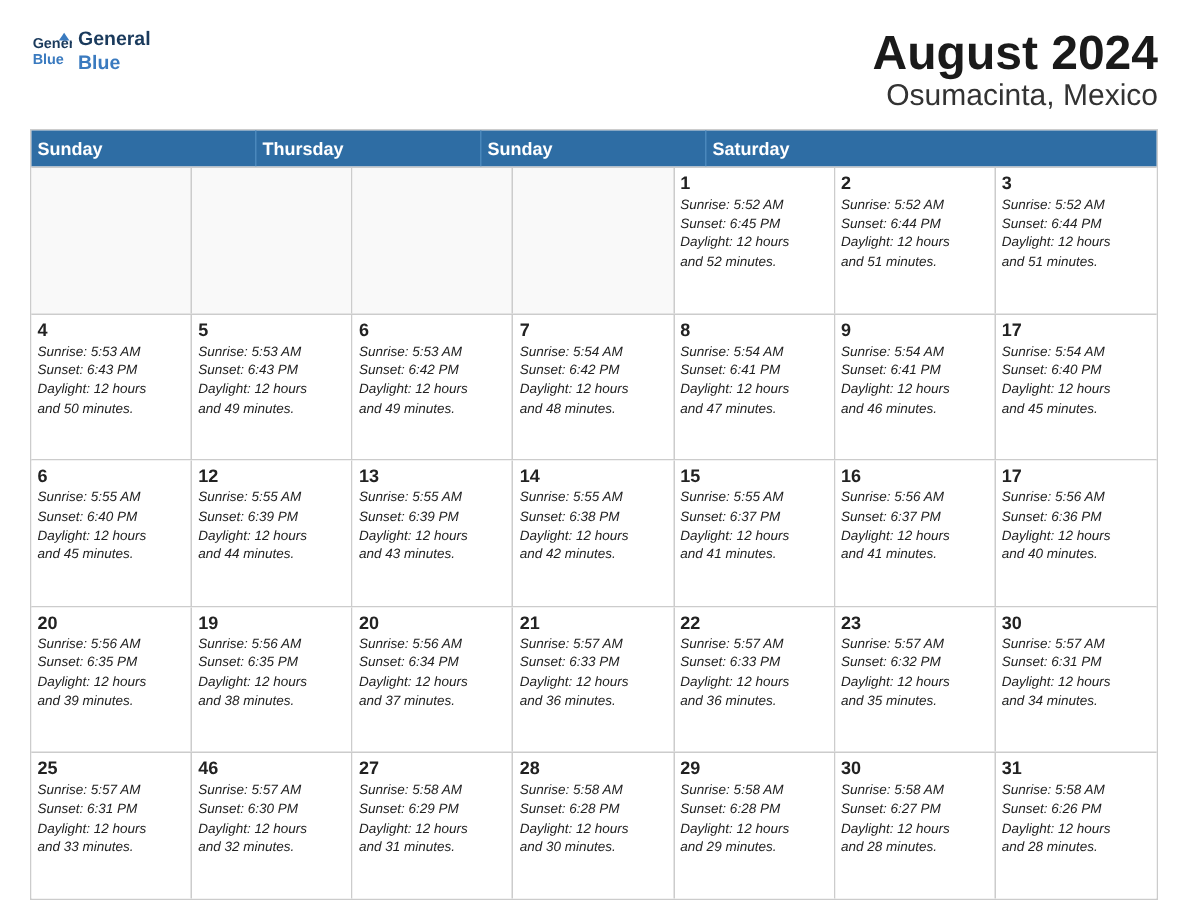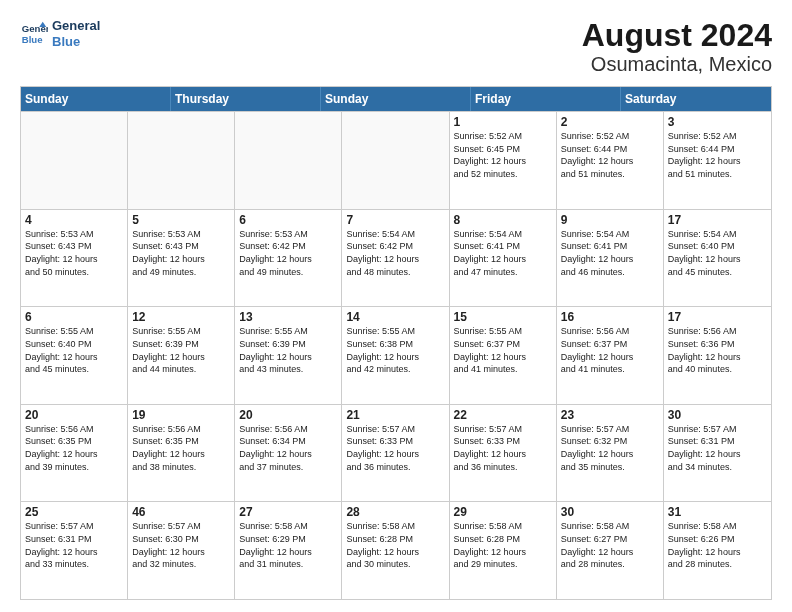--- a/index.html
+++ b/index.html
@@ -90,20 +90,21 @@
     .day-number {
       font-size: 12px;
       font-weight: bold;
       margin-bottom: 1px;
       display: block;
     }
     .day-info {
       font-size: 9px;
       line-height: 1.4;
       color: #222;
+      font-style: italic;
     }
   </style>
 </head>
 <body>
 
 <div class="page">
   <div class="header">
     <div class="logo">
 
       <svg class="logo-icon" viewBox="0 0 32 32">
@@ -120,21 +121,20 @@
       <div class="month-year">August 2024</div>
       <div class="location">Osumacinta, Mexico</div>
     </div>
   </div>
 
   <div class="calendar">
     <div class="cal-header-row">
     <div class="cal-header-cell">Sunday</div>
         <div class="cal-header-cell">Thursday</div>
         <div class="cal-header-cell">Sunday</div>
-        <div class="cal-header-cell">Friday</div>
         <div class="cal-header-cell">Saturday</div>
       </div>
     <div class="cal-body">
     <div class="cal-week">
           <div class="cal-cell empty"></div>
           <div class="cal-cell empty"></div>
           <div class="cal-cell empty"></div>
           <div class="cal-cell empty"></div>
           <div class="cal-cell">
             <span class="day-number">1</span>

